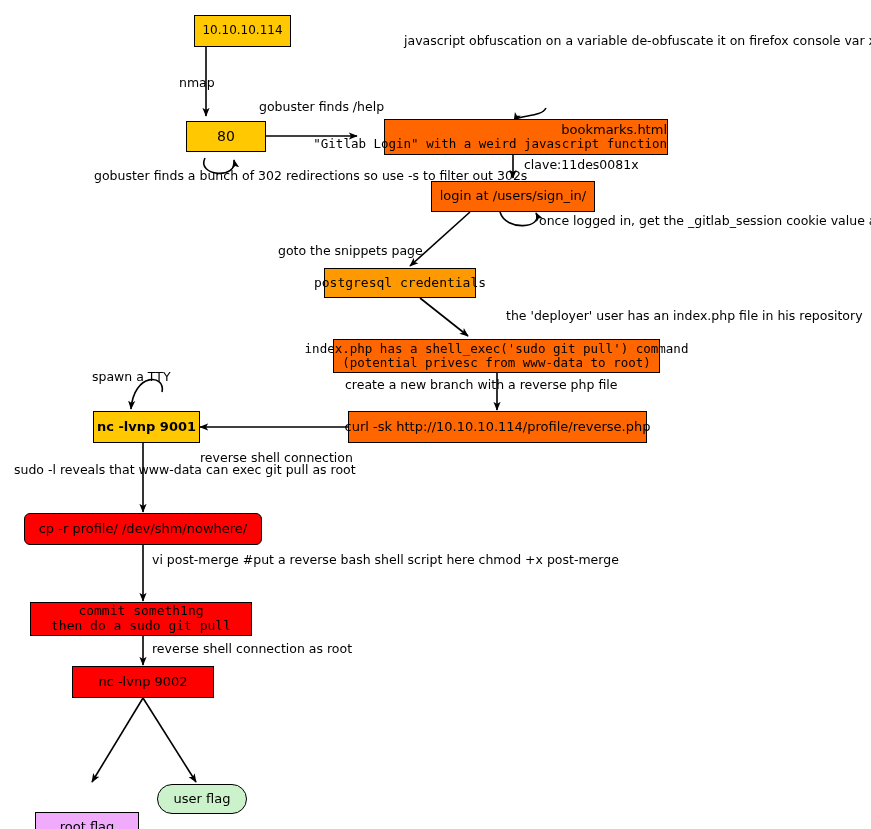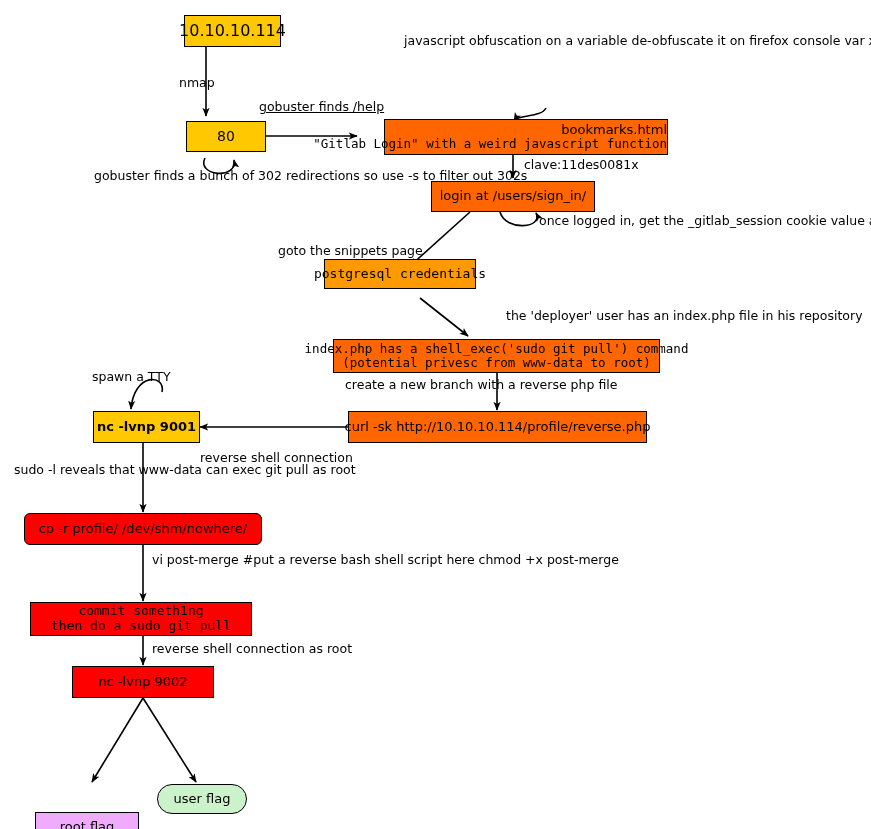--- a/index.html
+++ b/index.html
@@ -96,38 +96,38 @@
       <path d="M143,545 L143,601"></path>
 
       <path d="M143,635 L143,665"></path>
 
       <path d="M143,698 L92,782"></path>
 
       <path d="M143,698 L196,782"></path>
     </g>
   </svg>
 
-  <div class="node sans" style="left:184px; top:15px; width:97px; height:32px; background:#FFC800; font-size:16px;">
+  <div class="node sans" style="left:194px; top:15px; width:97px; height:32px; background:#FFC800; font-size:12px;">
     <span class="ln">10.10.10.114</span>
   </div>
 
   <div class="node sans" style="left:186px; top:121px; width:80px; height:31px; background:#FFC800; font-size:14px;">
     <span class="ln">80</span>
   </div>
 
   <div class="node" style="left:384px; top:119px; width:284px; height:36px; background:#FF6600;align-items:flex-end;">
     <span class="ln sans">bookmarks.html</span>
     <span class="ln mono" style="font-size:12.5px;">"Gitlab Login" with a weird javascript function</span>
   </div>
 
   <div class="node sans" style="left:431px; top:181px; width:164px; height:31px; background:#FF6600;">
     <span class="ln">login at /users/sign_in/</span>
   </div>
 
-  <div class="node mono" style="left:324px; top:259px; width:152px; height:30px; background:#FF9900;">
+  <div class="node mono" style="left:324px; top:268px; width:152px; height:30px; background:#FF9900;">
     <span class="ln">postgresql credentials</span>
   </div>
 
   <div class="node mono" style="left:333px; top:339px; width:327px; height:34px; background:#FF6600; font-size:12.5px;">
     <span class="ln">index.php has a shell_exec('sudo git pull') command</span>
     <span class="ln">(potential privesc from www-data to root)</span>
   </div>
 
   <div class="node sans" style="left:348px; top:411px; width:299px; height:32px; background:#FF6600;">
     <span class="ln">curl -sk http://10.10.10.114/profile/reverse.php</span>
@@ -155,21 +155,21 @@
   </div>
 
   <div class="node sans" style="left:157px; top:784px; width:90px; height:30px; background:#CCF2CC;border-radius:15px;">
     <span class="ln">user flag</span>
   </div>
 
   <div class="label left" style="left:179px; top:75px;">
     <span>nmap</span>
   </div>
 
-  <div class="label left" style="left:259px; top:99px;text-decoration:underline;">
+  <div class="label left" style="left:259px; top:99px;">
     <span>gobuster finds /help</span>
   </div>
 
   <div class="label left" style="left:404px; top:33px;">
     <span class="ln">javascript obfuscation on a variable</span>
     <span class="ln">de-obfuscate it on firefox console</span>
     <span class="ln">var x = ["","",""]</span>
     
     
   </div>

